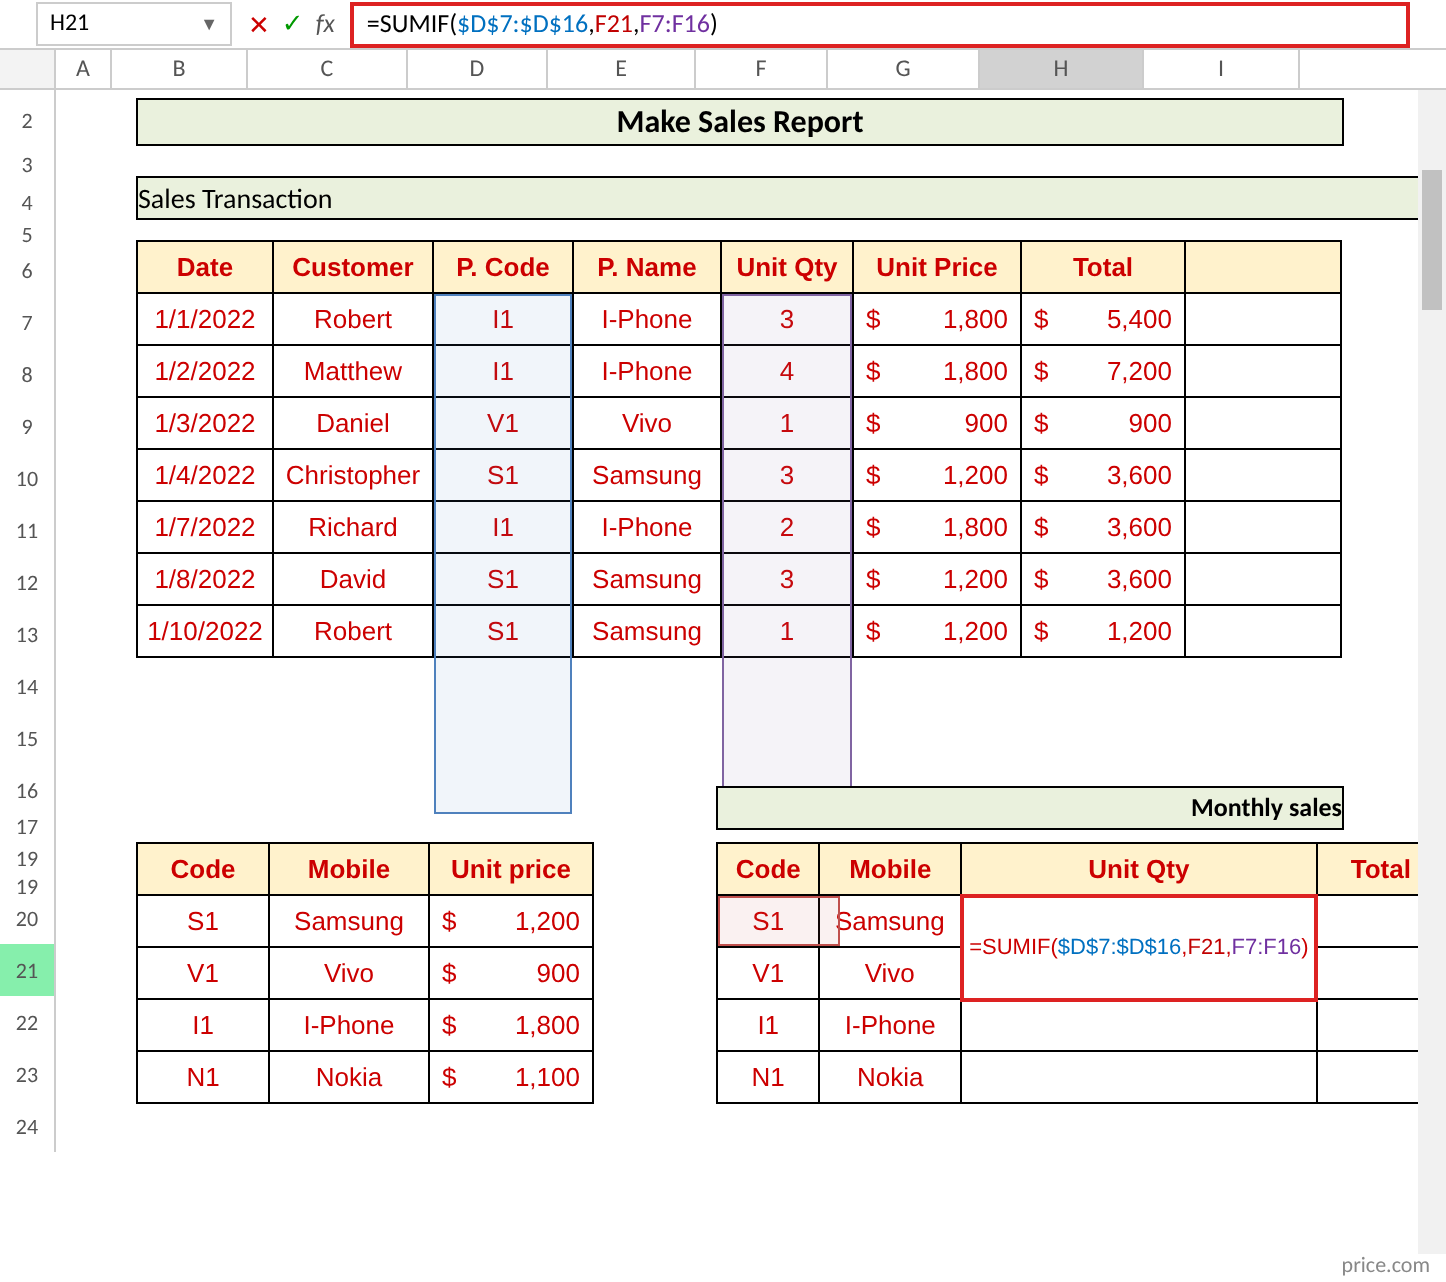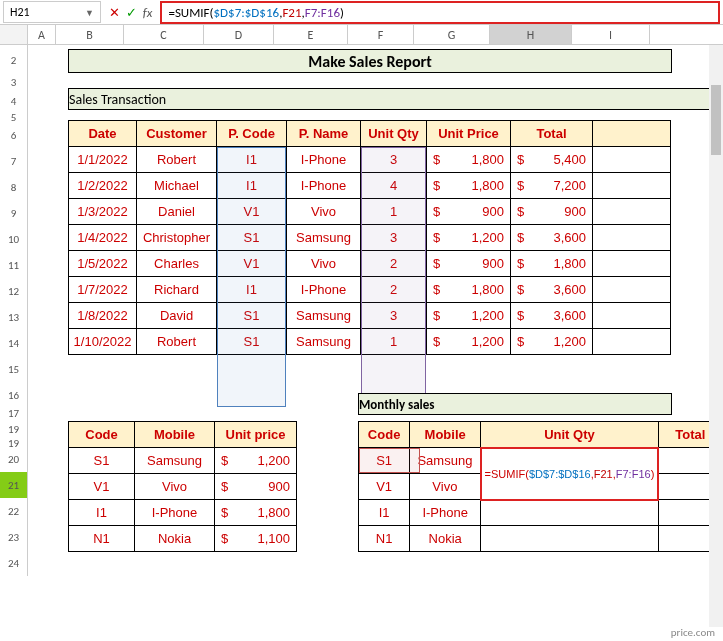--- a/index.html
+++ b/index.html
@@ -14,21 +14,21 @@
     overflow: hidden;
     position: relative;
   }
   
   .fbar {
     display: flex;
     align-items: center;
     height: 25px;
     border-bottom: 1px solid #ccc;
     background: #fff;
-    padding: 0 3px;
+    padding: 0 18px;
   }
   .namebox {
     width: 98px;
     height: 22px;
     border: 1px solid #ccc;
     padding: 2px 6px;
     font-size: 12px;
     display:flex; align-items:center; justify-content:space-between;
   }
   .namebox .dd { color:#666; font-size:9px; }
@@ -65,21 +65,21 @@
   
   .rowarea { display:flex; height: calc(641px - 25px - 20px - 14px); }
   .rowhdrs { width:28px; background:#fff; }
   .rh {
     border-right:1px solid #ccc;
     border-bottom:0;
     color:#555; font-size:11px;
     text-align:center;
     display:flex; align-items:center; justify-content:center;
   }
-  .rh.sel { background:#84cc16; }
+  .rh.sel { background:#86efac; }
   .sheet { position:relative; flex:1; }
   .hr2{height:30px}.hr3{height:15px}.hr4{height:22px}.hr5{height:10px}
   .hr6{height:26px}.hrdata{height:26px}
   .hr17{height:10px}.hr18{height:22px}.hr19{height:6px}
   .hr20{height:26px}.hr21{height:26px}.hr22{height:26px}.hr23{height:26px}.hr24{height:26px}
   
   .maintitle {
     position:absolute; left:40px; top:4px; width:604px; height:24px;
     border:1px solid #000; background:#eaf1dd;
     text-align:center; font-size:16px; font-weight:bold;
@@ -105,21 +105,21 @@
   table.x td.money .dol { position:absolute; left:6px; }
   
   #trans { left:40px; top:75px; }
   
   .pltitle{
     position:absolute; left:40px; top:348px; width:228px; height:22px;
     border:1px solid #000; background:#eaf1dd; text-align:center; font-weight:bold; line-height:22px;
   }
   .mstitle{
     position:absolute; left:330px; top:348px; width:314px; height:22px;
-    border:1px solid #000; background:#eaf1dd; text-align:left; font-weight:bold; line-height:22px;
+    border:1px solid #000; background:#eaf1dd; text-align:right; font-weight:bold; line-height:22px;
   }
   #plist { left:40px; top:376px; }
   #mlist { left:330px; top:376px; }
   
   .fcell {
     border:2px solid #d22 !important;
     font-size:11px; text-align:left !important; padding:2px 3px !important;
     line-height:12px;
   }
   .fcell .r1{color:#0070c0}.fcell .r2{color:#c00000}.fcell .r3{color:#7030a0}
@@ -216,21 +216,21 @@
             <td>Robert</td>
             <td>I1</td>
             <td>I-Phone</td>
             <td>3</td>
             <td class="money"><span class="dol">$</span>1,800</td>
             <td class="money"><span class="dol">$</span>5,400</td>
             <td></td>
           </tr>
           <tr>
             <td>1/2/2022</td>
-            <td>Michael</td>
+            <td>Matthew</td>
             <td>I1</td>
             <td>I-Phone</td>
             <td>4</td>
             <td class="money"><span class="dol">$</span>1,800</td>
             <td class="money"><span class="dol">$</span>7,200</td>
             <td></td>
           </tr>
           <tr>
             <td>1/3/2022</td>
             <td>Daniel</td>
@@ -245,30 +245,20 @@
             <td>1/4/2022</td>
             <td>Christopher</td>
             <td>S1</td>
             <td>Samsung</td>
             <td>3</td>
             <td class="money"><span class="dol">$</span>1,200</td>
             <td class="money"><span class="dol">$</span>3,600</td>
             <td></td>
           </tr>
           <tr>
-            <td>1/5/2022</td>
-            <td>Charles</td>
-            <td>V1</td>
-            <td>Vivo</td>
-            <td>2</td>
-            <td class="money"><span class="dol">$</span>900</td>
-            <td class="money"><span class="dol">$</span>1,800</td>
-            <td></td>
-          </tr>
-          <tr>
             <td>1/7/2022</td>
             <td>Richard</td>
             <td>I1</td>
             <td>I-Phone</td>
             <td>2</td>
             <td class="money"><span class="dol">$</span>1,800</td>
             <td class="money"><span class="dol">$</span>3,600</td>
             <td></td>
           </tr>
           <tr>

